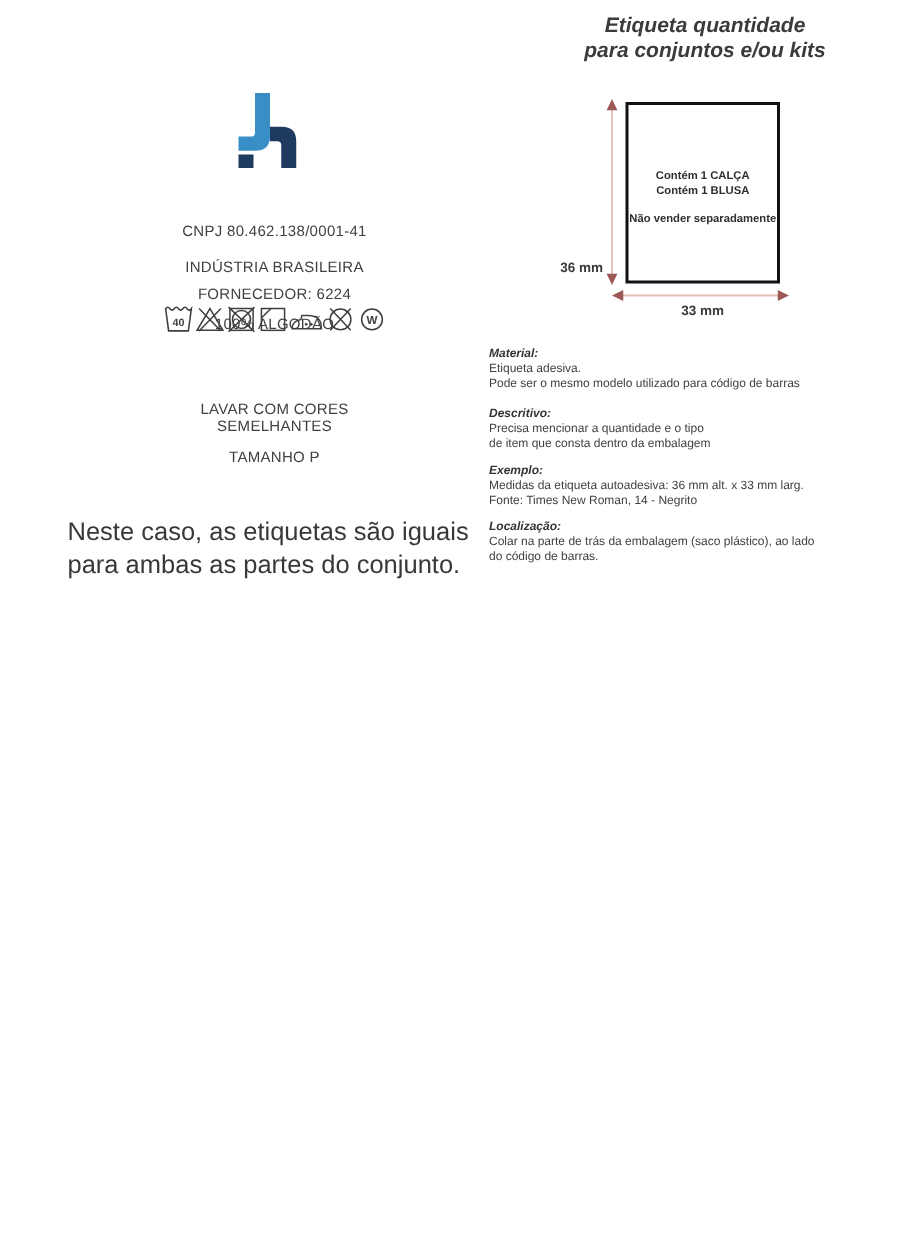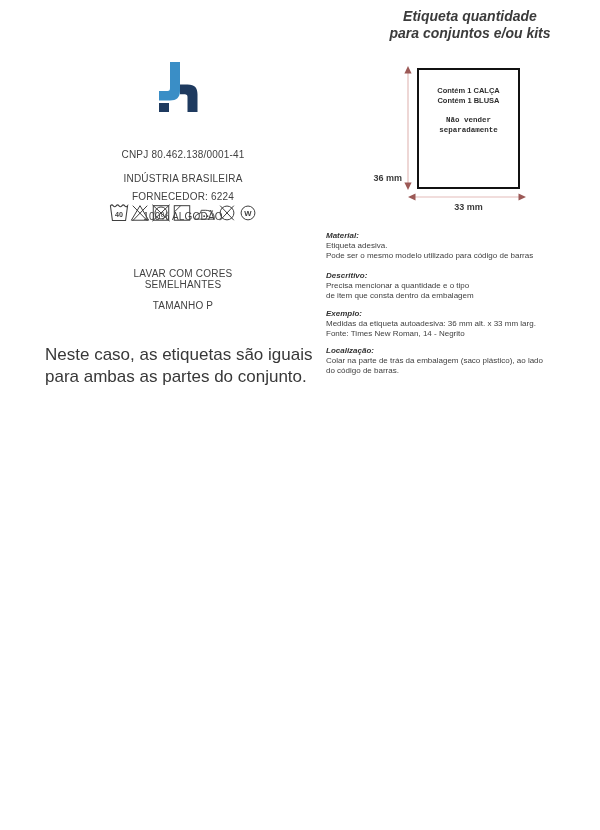--- a/index.html
+++ b/index.html
@@ -19,23 +19,23 @@
   .logo-wrap { left:157px; top:62px; width:42px; height:50px; }
   .lbl-line { left:63px; width:240px; font-size:10px; color:#414141; letter-spacing:.2px;margin-top:30px; }
   .care-row { left:63px; top:201px; width:240px; display:flex; justify-content:center;
     align-items:center; gap:1px; }
   .care-row svg { display:block; }
   .note-text { left:45px; top:344px; width:290px; font-size:17px; line-height:22px;
     color:#383838; }
 
   
   .sticker-box { left:417px; top:68px; width:103px; height:121px;
-    border:2px solid #111; background:#fff; padding-top:16px; text-align:center; }
+    border:2px solid #111; background:#fff; padding-top:42px; text-align:center; }
   .sticker-box .ln { font-size:7.5px; font-weight:bold; color:#2e2e2e; line-height:10px; }
-  .sticker-box .warn { margin-top:9px;font-family:Liberation Mono, monospace; }
+  .sticker-box .warn { margin-top:9px; }
   .dim-label { font-size:9px; font-weight:bold; color:#3a3a3a; }
   .dim-h { left:352px; top:129px; width:50px; text-align:right;margin-top:44px; }
   .dim-w { left:417px; top:202px; width:103px; text-align:center; }
 
   
   .section { left:326px; width:262px; text-align:left; font-size:8px; line-height:10px;
     color:#414141; }
   .section .hd { font-weight:bold; font-style:italic; color:#333; }
 </style>
 </head>

